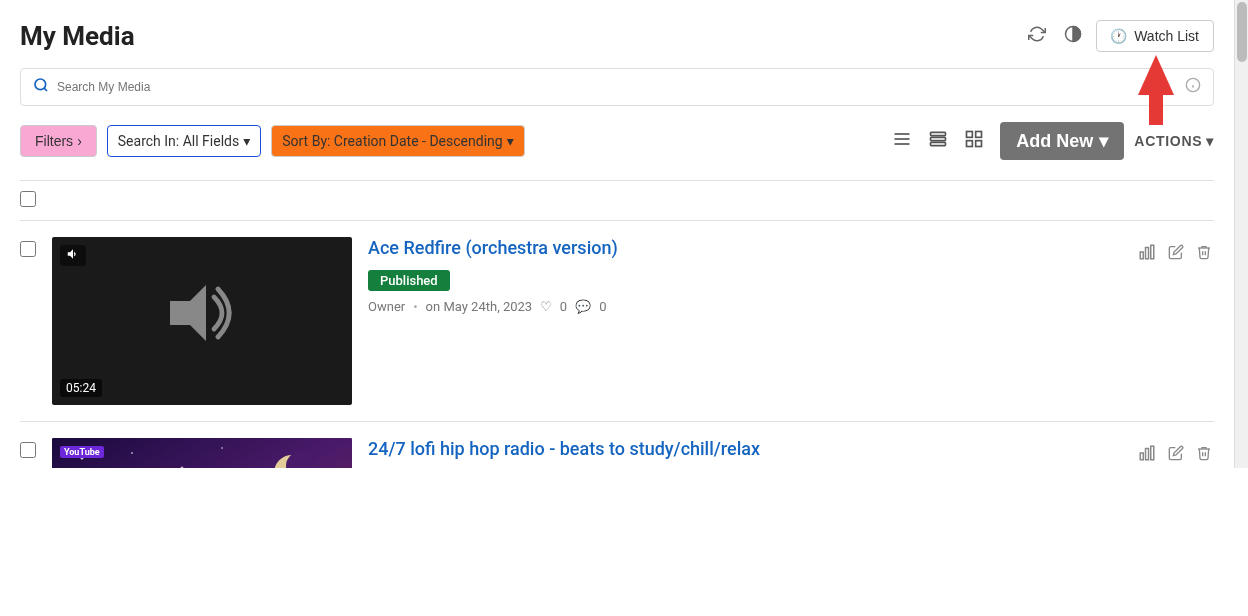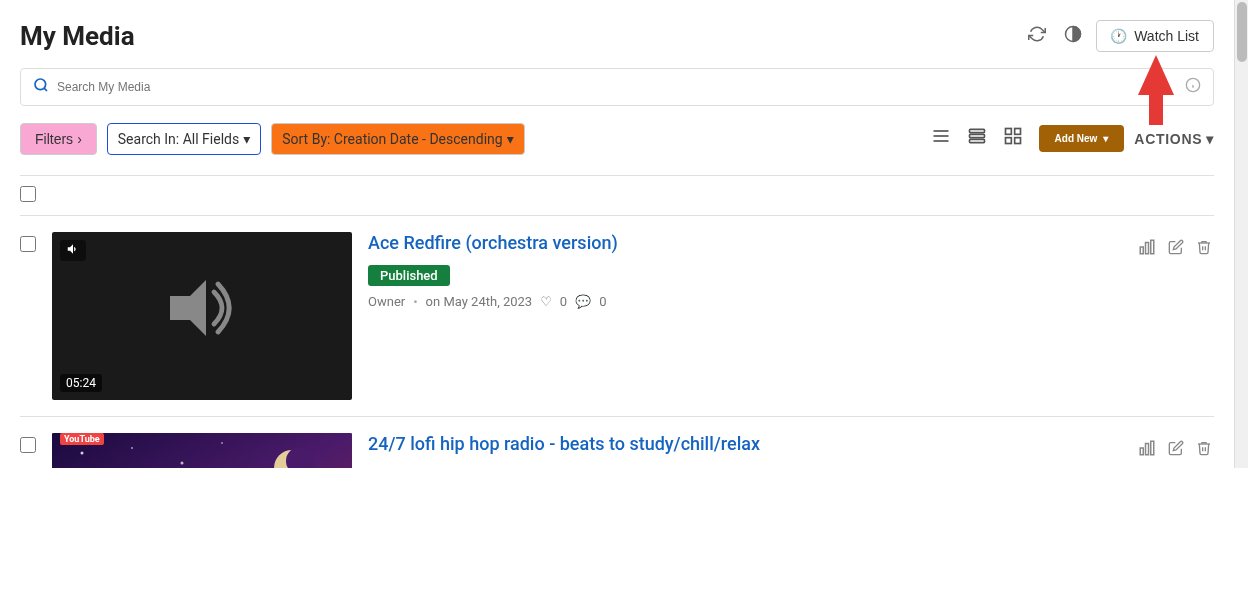--- a/index.html
+++ b/index.html
@@ -185,27 +185,27 @@
       border: none;
       cursor: pointer;
       color: #555;
       padding: 4px 6px;
       font-size: 18px;
     }
     .add-new-btn {
       display: flex;
       align-items: center;
       gap: 6px;
-      background: #a16207;
+      background: #737373;
       color: #fff;
       border: none;
       border-radius: 4px;
       padding: 8px 16px;
       cursor: pointer;
-      font-size: 10px;
+      font-size: 18px;
       font-weight: 600;
     }
     .actions-btn {
       display: flex;
       align-items: center;
       gap: 4px;
       background: none;
       border: none;
       cursor: pointer;
       font-size: 14px;
@@ -292,23 +292,23 @@
     .video-thumb-overlay {
       position: absolute;
       bottom: 0;
       left: 0;
       right: 0;
       height: 50%;
       background: linear-gradient(to top, rgba(0,0,0,0.5), transparent);
     }
     .yt-badge {
       position: absolute;
-      top: 0;
+      top: 8px;
       left: 8px;
-      background: #ef4444;
+      background: #6d28d9;
       color: #fff;
       font-size: 9px;
       padding: 1px 4px;
       border-radius: 2px;
       font-weight: bold;
     }
 
     .media-info {
       flex: 1;
       min-width: 0;

